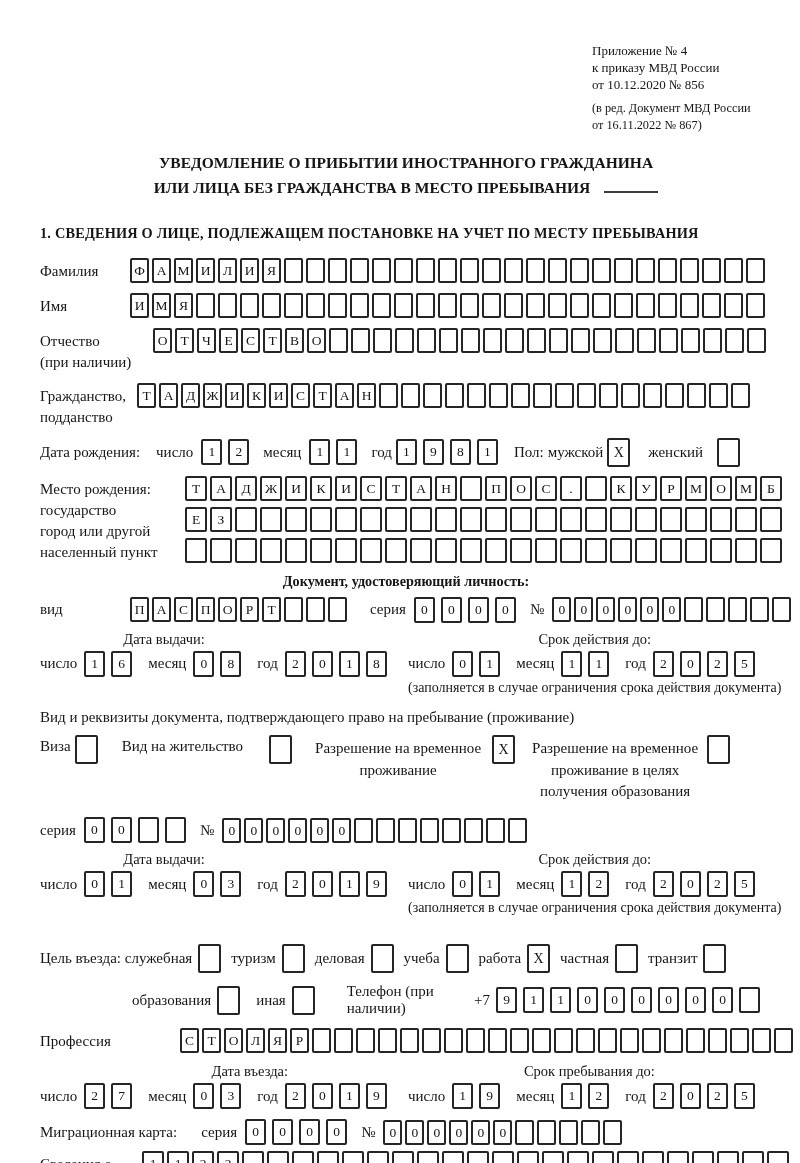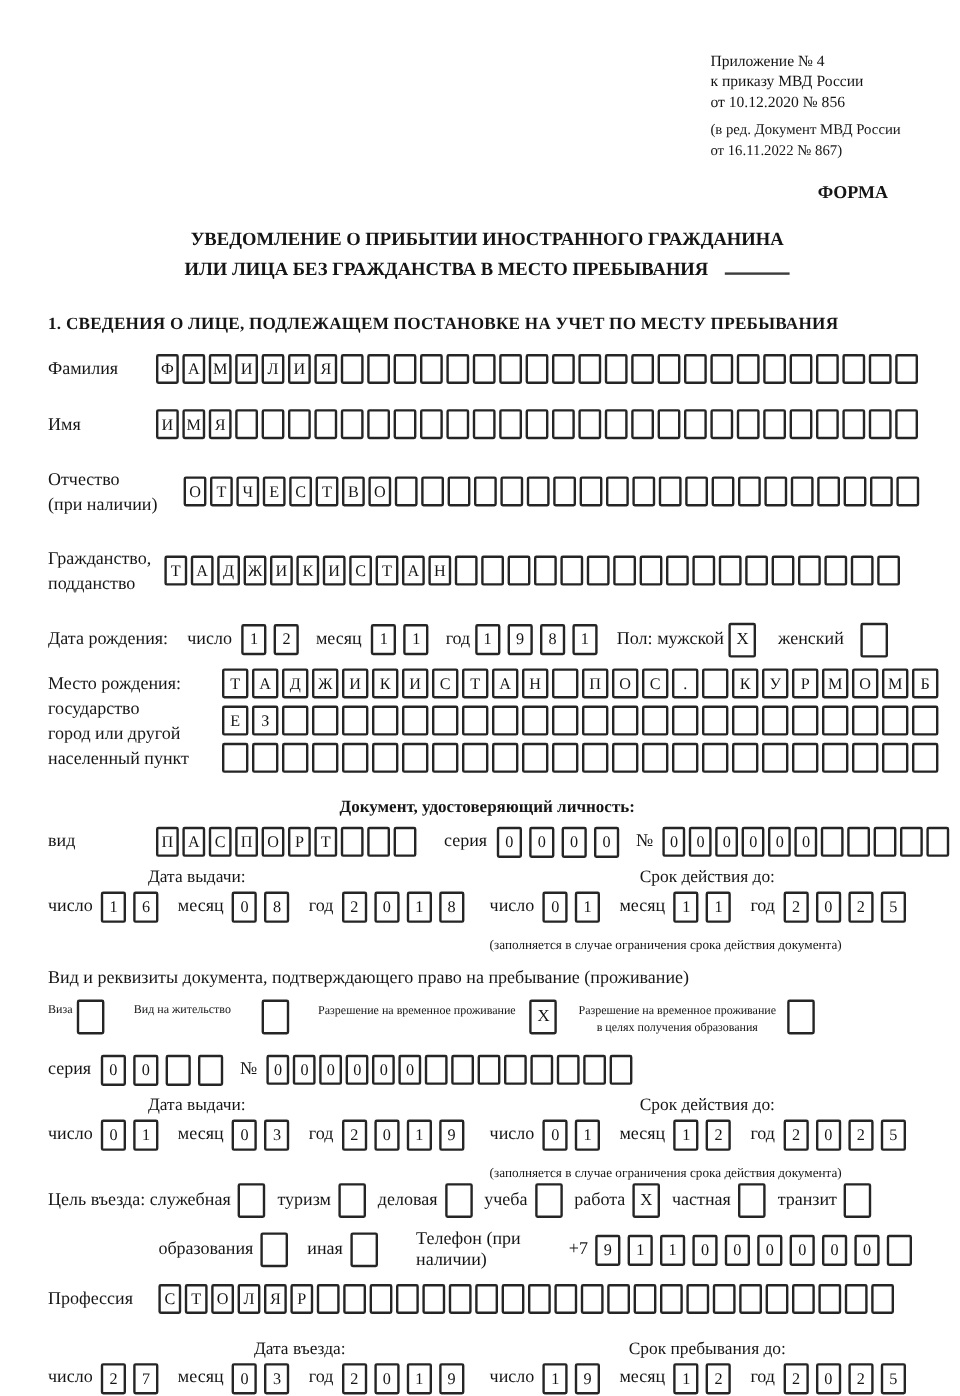--- a/index.html
+++ b/index.html
@@ -12,21 +12,21 @@
   .appendix .ed { font-size:12.3px; }
   .appendix .ed-block { margin-top:7px; }
   .forma { text-align:right; padding-right:32px; font-weight:bold; font-size:15px; margin-top:20px; }
 
   .title { text-align:center; font-weight:bold; font-size:15.5px; line-height:1.6; margin-top:18px; }
   .blank-line { display:inline-block; width:54px; height:11px; border-bottom:2.5px solid #3c3c3c; margin-left:14px; }
 
   .sec-heading { font-weight:bold; font-size:14.3px; margin-top:24px; margin-bottom:16px; letter-spacing:.2px; }
 
   
-  .frow { display:flex; align-items:center; margin-bottom:21px; }
+  .frow { display:flex; align-items:flex-start; margin-bottom:10px; }
   .flabel { flex:none; font-size:15px; line-height:1.4; padding-top:3px; }
   .cells { display:flex; flex-wrap:nowrap; }
   .cell { flex:none; box-sizing:content-box; width:15px; height:21px; border:2px solid #252525;
           border-radius:2px; margin-right:3px; text-align:center; font-size:13.5px; line-height:21px;
           background:#fff; }
   .cells.wide .cell { width:18px; }
   .cells.dates .cell { width:17px; margin-right:6px; height:22px; line-height:22px; }
   .checkbox { flex:none; box-sizing:content-box; display:inline-block; width:19px; height:25px;
               border:2px solid #252525; border-radius:2px; text-align:center; line-height:25px;
               font-size:14px; background:#fff; }
@@ -35,27 +35,27 @@
 
   .center-bold { text-align:center; font-weight:bold; font-size:14.2px; margin:8px 0 7px; }
 
   .dual { display:flex; margin-top:8px; }
   .dcol-l { flex:none; width:368px; }
   .dcol-r { flex:none; }
   .dhead { text-align:center; font-size:14.5px; margin-bottom:3px; }
   .dateline { display:flex; align-items:center; font-size:15px; }
   .dateline > span.word { margin-right:7px; }
   .dateline > .cells { margin-right:10px; }
-  .note { font-size:11px; margin-top:13px; white-space:nowrap; }
+  .note { font-size:14px; margin-top:3px; white-space:nowrap; }
 
   .intro { font-size:15px; line-height:1.55; margin-top:10px; }
 
   .opts { display:flex; align-items:flex-start; margin-top:6px; }
   .opt { display:flex; align-items:flex-start; }
-  .opt .olbl { font-size:10px; padding-top:3px; }
+  .opt .olbl { font-size:15px; padding-top:3px; }
   .opt .olbl.c { text-align:center; line-height:1.45; }
 
   .purposes { display:flex; align-items:center; font-size:15px; margin-top:14px; flex-wrap:nowrap; }
   .purposes > span { margin-right:6px; }
   .purposes > .checkbox { margin-right:10px; }
 
   .gblock { display:flex; align-items:flex-start; margin-top:6px; }
   .glabel { flex:none; width:102px; font-size:15px; line-height:1.5; padding-top:2px; }
   .grows .cells { margin-bottom:8px; }
 </style>
@@ -67,21 +67,20 @@
   <div class="appendix">
     <div>Приложение № 4</div>
     <div>к приказу МВД России</div>
     <div>от 10.12.2020 № 856</div>
     <div class="ed-block">
       <div class="ed">(в ред. Документ МВД России</div>
       <div class="ed">от 16.11.2022 № 867)</div>
     </div>
   </div>
 
-  <div class="forma">ФОРМА</div>
 
   <div class="title">
     <div>УВЕДОМЛЕНИЕ О ПРИБЫТИИ ИНОСТРАННОГО ГРАЖДАНИНА</div>
     <div>
       <span>ИЛИ ЛИЦА БЕЗ ГРАЖДАНСТВА В МЕСТО ПРЕБЫВАНИЯ</span><span class="blank-line"></span>
     </div>
   </div>
 
   <div class="sec-heading">1. СВЕДЕНИЯ О ЛИЦЕ, ПОДЛЕЖАЩЕМ ПОСТАНОВКЕ НА УЧЕТ ПО МЕСТУ ПРЕБЫВАНИЯ</div>
 
@@ -522,21 +521,21 @@
             <span class="cell">2</span>
             <span class="cell">0</span>
             <span class="cell">2</span>
             <span class="cell">5</span>
           </span>
       </div>
       <div class="note">(заполняется в случае ограничения срока действия документа)</div>
     </div>
   </div>
 
-  <div class="purposes" style="margin-top:2px;">
+  <div class="purposes" style="margin-top:28px;">
     <span>Цель въезда: служебная</span>
     <span class="checkbox"></span>
     <span>туризм</span>
     <span class="checkbox"></span>
     <span>деловая</span>
     <span class="checkbox"></span>
     <span>учеба</span>
     <span class="checkbox"></span>
     <span>работа</span>
     <span class="checkbox">X</span>
@@ -560,21 +559,21 @@
         <span class="cell">0</span>
         <span class="cell">0</span>
         <span class="cell">0</span>
         <span class="cell">0</span>
         <span class="cell">0</span>
         <span class="cell">0</span>
         <span class="cell"></span>
       </span>
   </div>
 
-  <div class="frow" style="margin-top:11px;">
+  <div class="frow" style="margin-top:11px;gap:48px;">
     <div class="flabel" style="width:92px">Профессия</div>
     <div class="cells">
         <span class="cell">С</span>
         <span class="cell">Т</span>
         <span class="cell">О</span>
         <span class="cell">Л</span>
         <span class="cell">Я</span>
         <span class="cell">Р</span>
         <span class="cell"></span>
         <span class="cell"></span>

